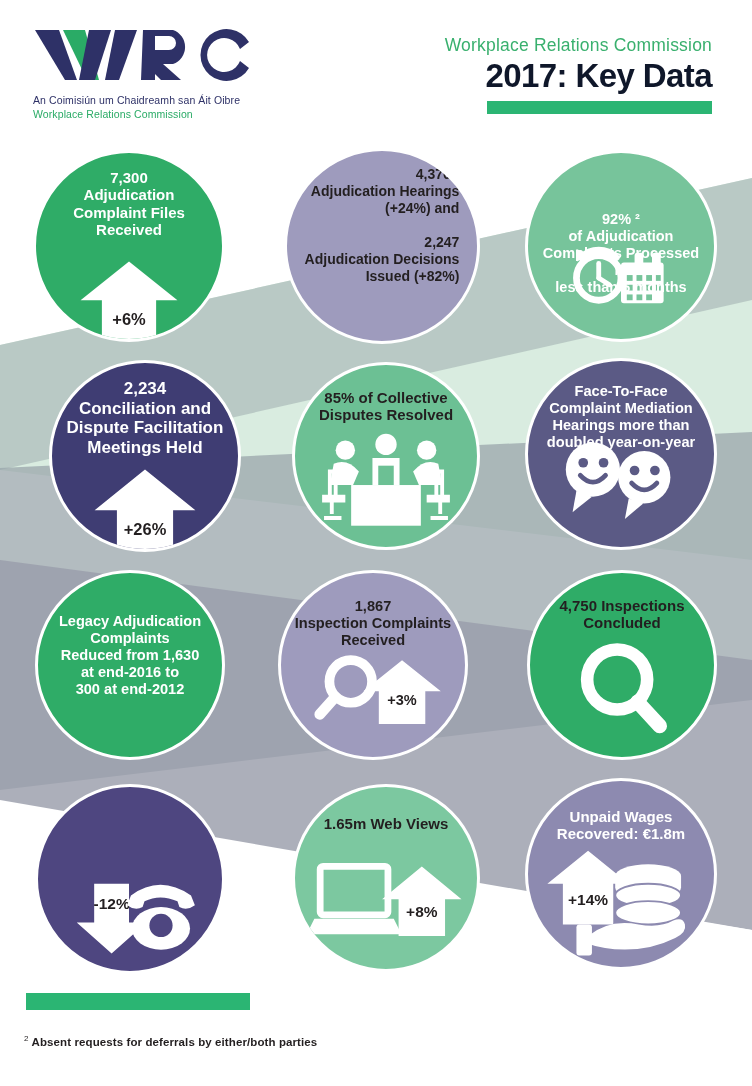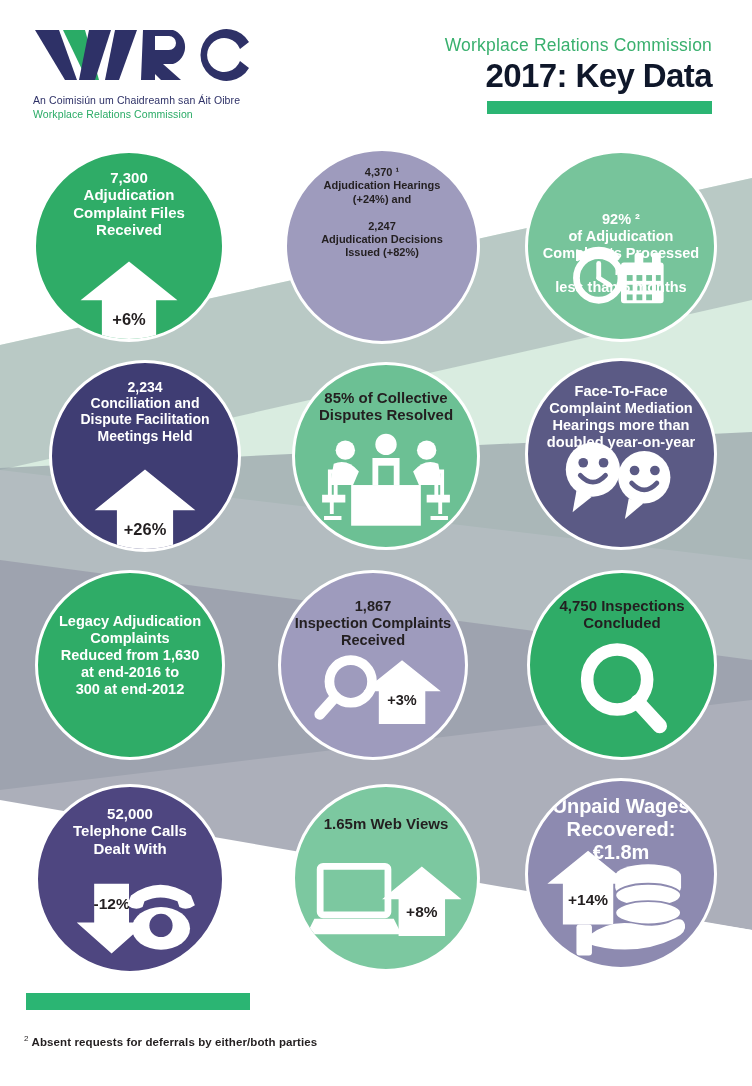--- a/index.html
+++ b/index.html
@@ -137,21 +137,21 @@
         <polygon points="96,112 146,152 124,152 124,192 68,192 68,152 46,152" fill="#ffffff"></polygon>
         <text x="96" y="178" text-anchor="middle" font-family="Liberation Sans, sans-serif" font-size="17" font-weight="bold" fill="#231f20">+6%</text>
       </svg>
       <div class="ctext tx-white" style="margin-top:16px;font-size:15px;">7,300
 Adjudication
 Complaint Files
 Received</div>
     </div>
 
     <div class="circle" style="left:284px;top:148px;width:196px;height:196px;background:#9e9bbd;">
-      <div class="ctext tx-dark" style="margin-top:15px;font-size:11px;line-height:1.22;">4,370 ¹
+      <div class="ctext tx-dark" style="margin-top:15px;font-size:14px;line-height:1.22;text-align:right;">4,370 ¹
 Adjudication Hearings
 (+24%) and
 
 2,247
 Adjudication Decisions
 Issued (+82%)</div>
     </div>
 
     <div class="circle" style="left:525px;top:150px;width:192px;height:192px;background:#77c49b;justify-content:center;">
       <svg class="art" viewBox="0 0 192 192">
@@ -183,21 +183,21 @@
 of Adjudication
 Complaints Processed in
 less than 6 months</div>
     </div>
 
     <div class="circle" style="left:49px;top:360px;width:192px;height:192px;background:#3f3d73;">
       <svg class="art" viewBox="0 0 192 192">
         <polygon points="96,110 148,152 125,152 125,192 67,192 67,152 44,152" fill="#ffffff"></polygon>
         <text x="96" y="178" text-anchor="middle" font-family="Liberation Sans, sans-serif" font-size="17" font-weight="bold" fill="#231f20">+26%</text>
       </svg>
-      <div class="ctext tx-white" style="margin-top:16px;font-size:14px;">2,234
+      <div class="ctext tx-white" style="margin-top:16px;font-size:17px;">2,234
 Conciliation and
 Dispute Facilitation
 Meetings Held</div>
     </div>
 
     <div class="circle" style="left:292px;top:362px;width:188px;height:188px;background:#6cc094;">
       <svg class="art" viewBox="0 0 188 188">
 
         <circle cx="94" cy="82" r="11" fill="#ffffff"></circle>
         <path d="M80,96 h28 v28 h-28 z" fill="#ffffff"></path>
@@ -273,23 +273,20 @@
       <svg class="art" viewBox="0 0 190 190">
         <g>
           <polygon points="58,100 94,100 94,140 112,140 76,172 40,140 58,140" fill="#ffffff"></polygon>
           <text x="76" y="126" text-anchor="middle" font-family="Liberation Sans, sans-serif" font-size="16" font-weight="bold" fill="#231f20">-12%</text>
         </g>
 
         <path d="M96,112 q30,-22 62,0 l4,10 q-8,6 -16,2 l-2,-6 q-18,-8 -34,0 l-2,6 q-8,4 -16,-2 z" fill="#ffffff"></path>
         <ellipse cx="127" cy="146" rx="30" ry="22" fill="#ffffff"></ellipse>
         <circle cx="127" cy="143" r="12" fill="#4e4680"></circle>
       </svg>
-      <div class="ctext tx-white" style="margin-top:18px;font-size:15px;">52,000
-Telephone Calls
-Dealt With</div>
     </div>
 
     <div class="circle" style="left:292px;top:784px;width:188px;height:188px;background:#7cc8a0;">
       <svg class="art" viewBox="0 0 188 188">
         <rect x="26" y="82" width="70" height="50" rx="3" fill="none" stroke="#ffffff" stroke-width="7"></rect>
         <path d="M20,136 h82 l8,16 h-98 z" fill="#ffffff"></path>
         <g>
           <polygon points="131,82 172,116 155,116 155,154 107,154 107,116 90,116" fill="#ffffff"></polygon>
           <text x="131" y="134" text-anchor="middle" font-family="Liberation Sans, sans-serif" font-size="16" font-weight="bold" fill="#231f20">+8%</text>
         </g>
@@ -307,21 +304,21 @@
         <g>
           <ellipse cx="124" cy="98" rx="34" ry="12" fill="#ffffff"></ellipse>
           <path d="M90,98 v12 a34,12 0 0 0 68,0 v-12 z" fill="#ffffff"></path>
           <ellipse cx="124" cy="118" rx="34" ry="12" fill="#ffffff" stroke="#8d8ab0" stroke-width="2"></ellipse>
           <ellipse cx="124" cy="136" rx="34" ry="12" fill="#ffffff" stroke="#8d8ab0" stroke-width="2"></ellipse>
         </g>
 
         <path d="M62,160 q22,-18 52,-12 q22,4 36,-4 q10,-4 12,4 q2,8 -10,14 q-24,12 -52,12 q-22,0 -38,-6 z" fill="#ffffff"></path>
         <rect x="50" y="148" width="16" height="32" rx="3" fill="#ffffff"></rect>
       </svg>
-      <div class="ctext tx-white" style="margin-top:14px;font-size:20px;">Unpaid Wages
+      <div class="ctext tx-white" style="margin-top:27px;font-size:15px;">Unpaid Wages
 Recovered: €1.8m</div>
     </div>
 
   </div>
 
   <div class="footer">
     <div class="foot-rule"></div>
     <div class="foot-note fn2">
       <sup>2</sup><span>Absent requests for deferrals by either/both parties</span>
     </div>

